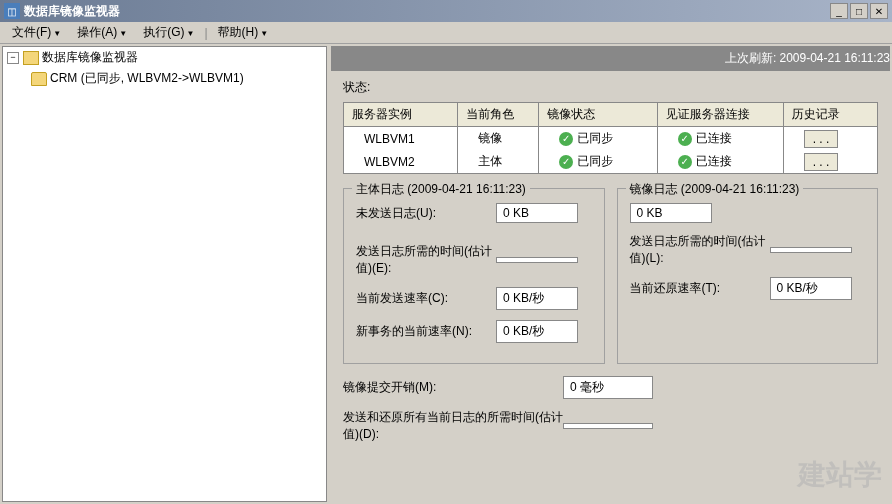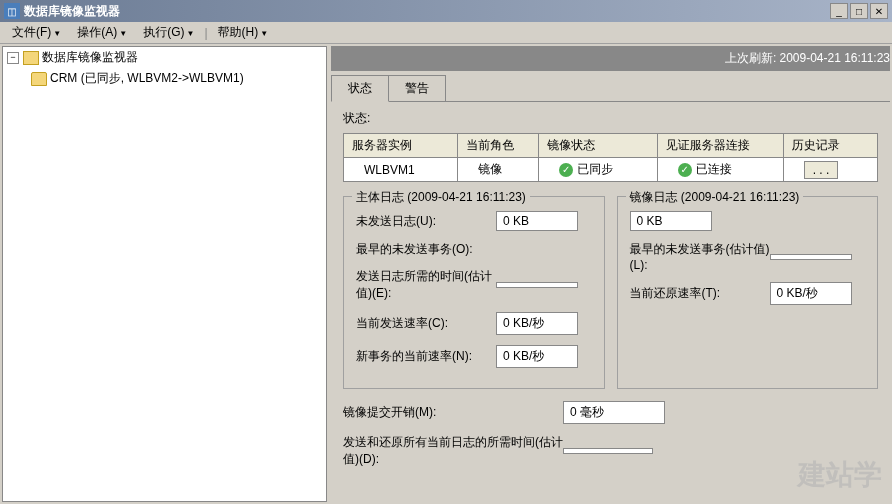--- a/index.html
+++ b/index.html
@@ -91,24 +91,20 @@
       <span class="tree-label">CRM (已同步, WLBVM2-&gt;WLBVM1)</span>
     </div>
   </div>
 
   <div class="content-panel">
     <div class="last-refresh">
       <span>上次刷新:</span>
       <span>2009-04-21 16:11:23</span>
     </div>
 
-    <div class="tab-strip">
-      <div class="tab active">状态</div>
-      <div class="tab">警告</div>
-    </div>
 
     <div class="tab-content">
       <div class="status-label">状态:</div>
 
       <table class="status-table">
         <thead>
           <tr>
             <th>服务器实例</th>
             <th>当前角色</th>
             <th>镜像状态</th>
@@ -117,32 +113,38 @@
           </tr>
         </thead>
         <tbody>
           <tr>
             <td>WLBVM1</td>
             <td>镜像</td>
             <td><span class="check-icon">✓</span><span>已同步</span></td>
             <td><span class="check-icon">✓</span><span>已连接</span></td>
             <td><span class="history-btn">. . .</span></td>
           </tr>
+          <tr>
+            <td>WLBVM2</td>
+            <td>主体</td>
+            <td><span class="check-icon">✓</span><span>已同步</span></td>
+            <td><span class="check-icon">✓</span><span>已连接</span></td>
+            <td><span class="history-btn">. . .</span></td>
+          </tr>
         </tbody>
       </table>
 
       <div class="log-panels">
         <div class="groupbox">
           <div class="groupbox-title">主体日志 (2009-04-21 16:11:23)</div>
           <div class="field-row">
             <span class="field-label">未发送日志(U):</span>
             <span class="field-value">0 KB</span>
           </div>
           <div class="field-row">
-            <span class="field-label">最早的未发送事务(O):</span>
           </div>
           <div class="field-row">
             <span class="field-label">发送日志所需的时间(估计值)(E):</span>
             <span class="field-value"></span>
           </div>
           <div class="field-row">
             <span class="field-label">当前发送速率(C):</span>
             <span class="field-value">0 KB/秒</span>
           </div>
           <div class="field-row">
@@ -150,34 +152,34 @@
             <span class="field-value">0 KB/秒</span>
           </div>
         </div>
 
         <div class="groupbox">
           <div class="groupbox-title">镜像日志 (2009-04-21 16:11:23)</div>
           <div class="field-row">
             <span class="field-value">0 KB</span>
           </div>
           <div class="field-row">
-            <span class="field-label">最早的未发送事务(估计值)(L):</span>
+            <span class="field-label">发送日志所需的时间(估计值)(L):</span>
             <span class="field-value"></span>
           </div>
           <div class="field-row">
             <span class="field-label">当前还原速率(T):</span>
             <span class="field-value">0 KB/秒</span>
           </div>
         </div>
       </div>
 
       <div class="bottom-fields">
         <div class="bottom-row">
           <span class="bottom-label">镜像提交开销(M):</span>
-          <span class="bottom-value" style="width:102px">0 毫秒</span>
+          <span class="bottom-value" style="width:90px">0 毫秒</span>
         </div>
         <div class="bottom-row">
           <span class="bottom-label">发送和还原所有当前日志的所需时间(估计值)(D):</span>
           <span class="bottom-value" style="width:90px"></span>
         </div>
 
       </div>
     </div>
   </div>
 </div>

